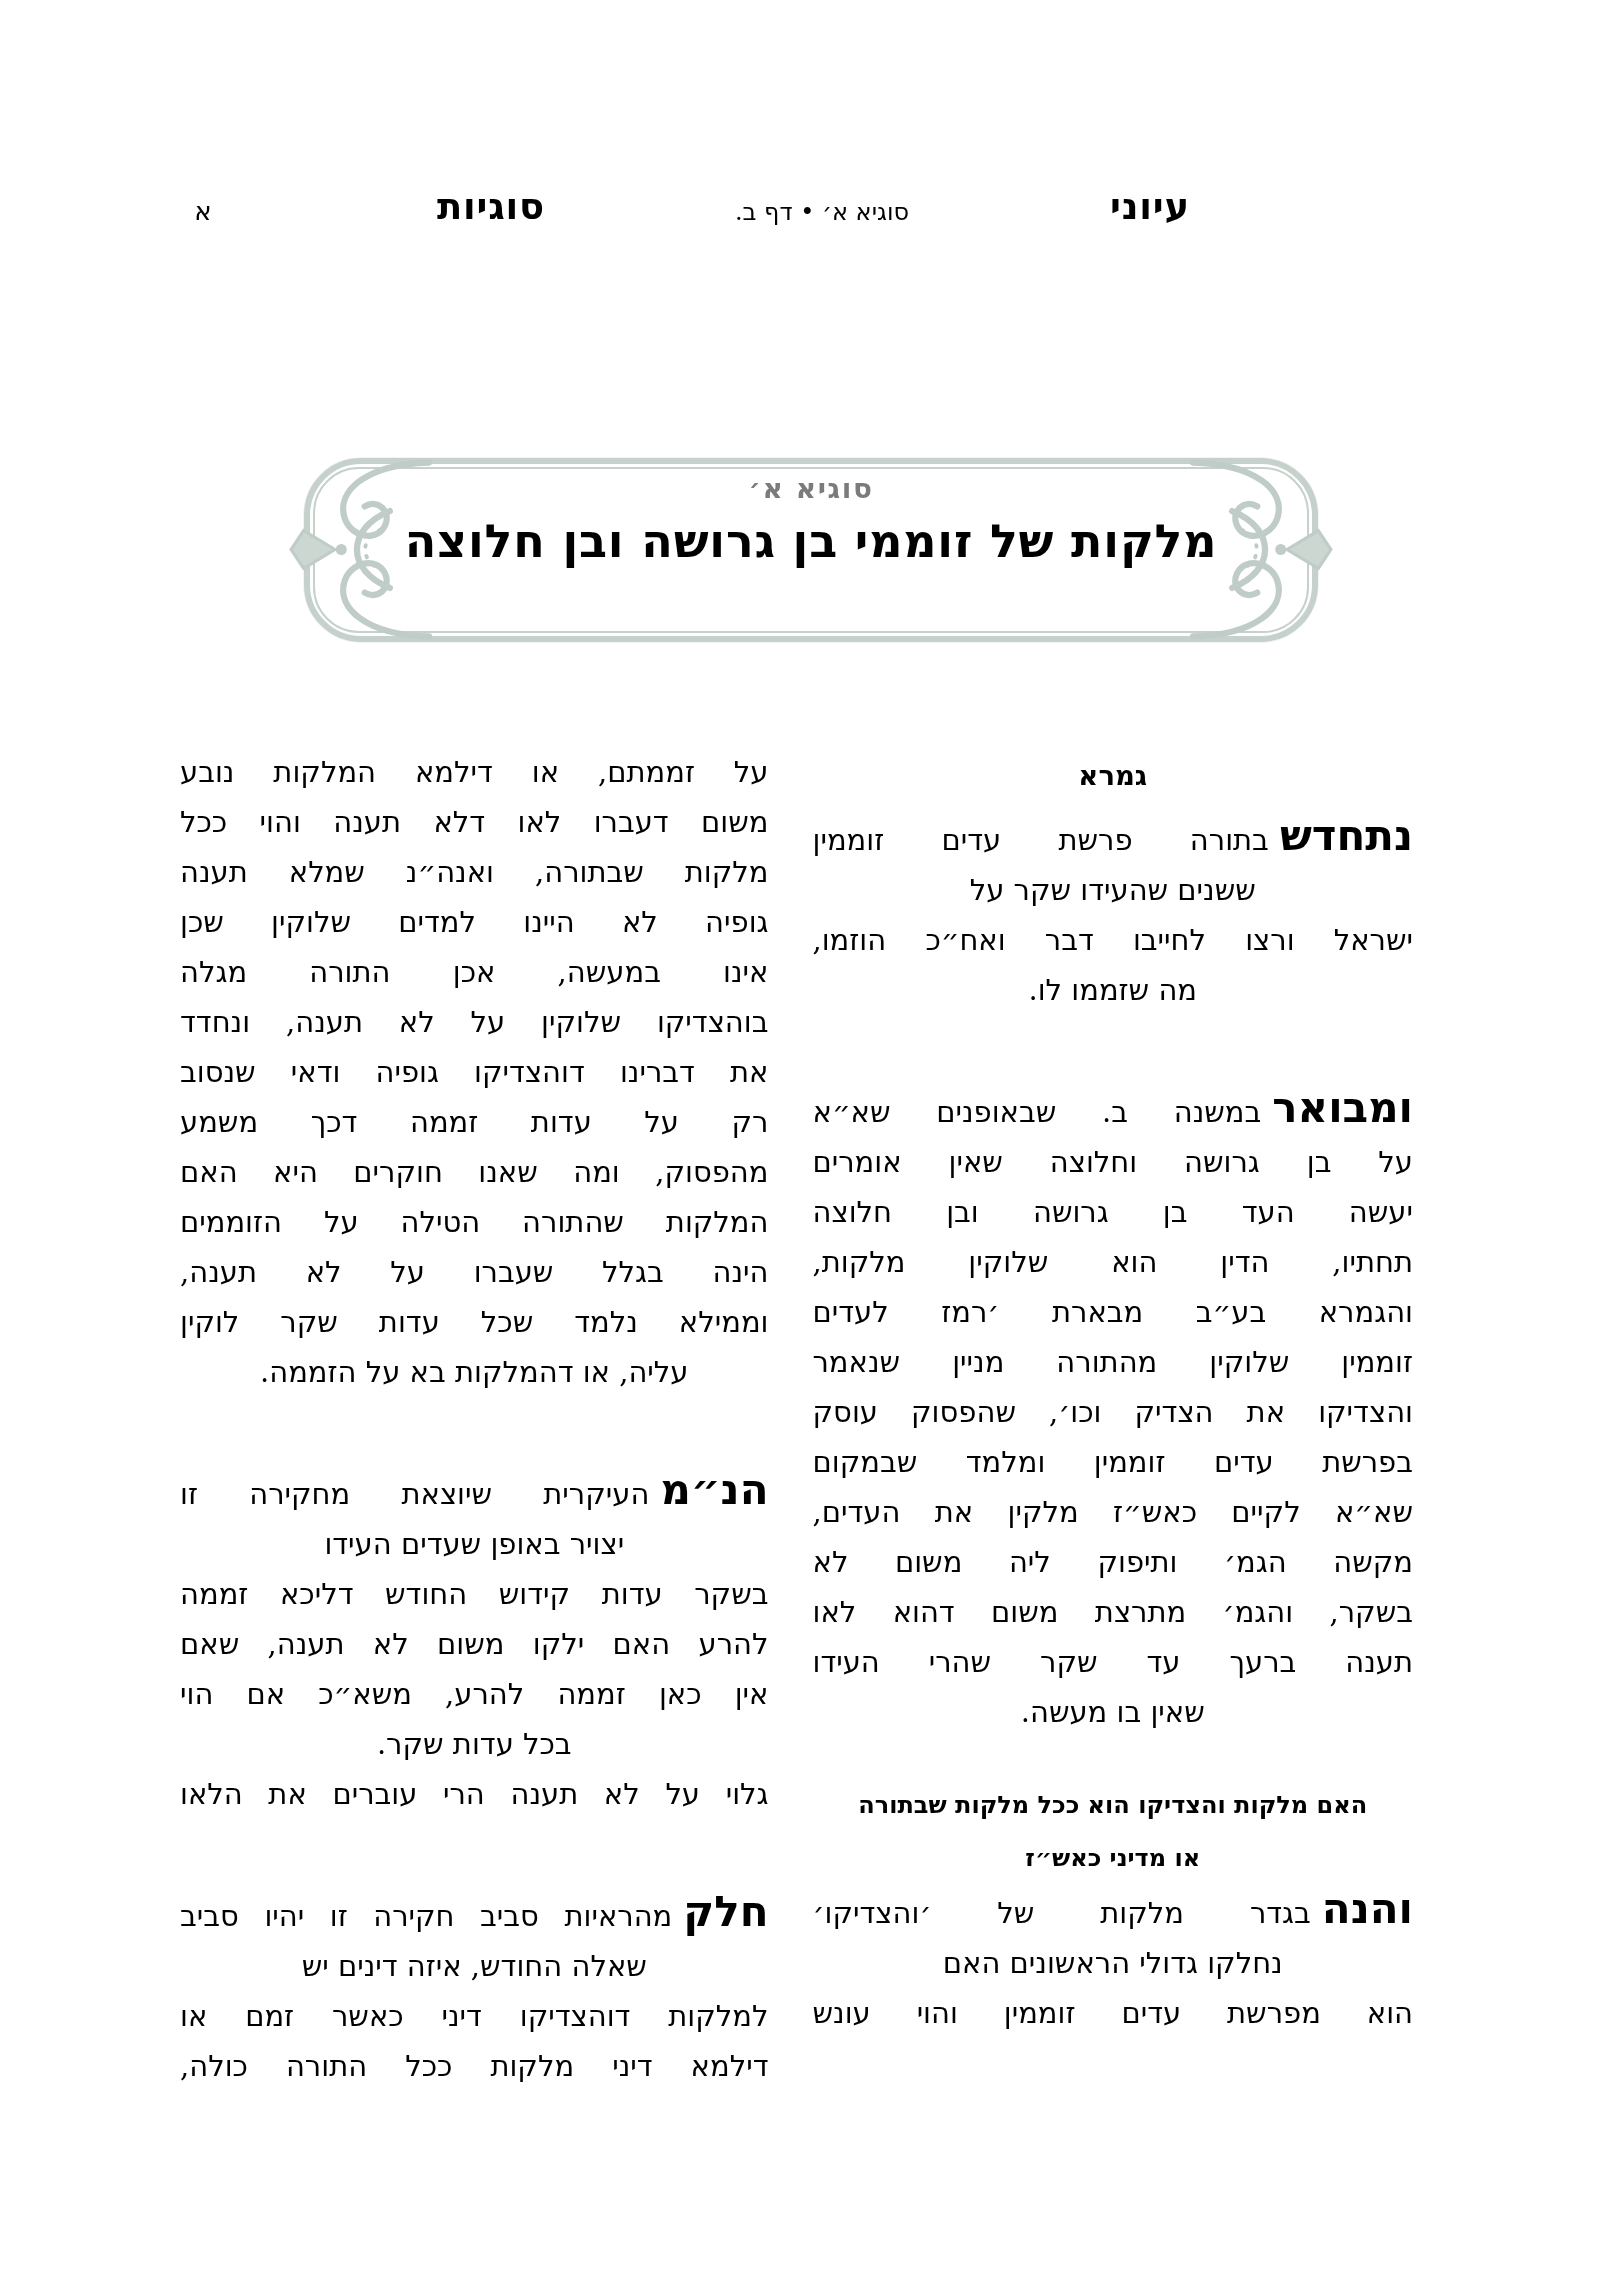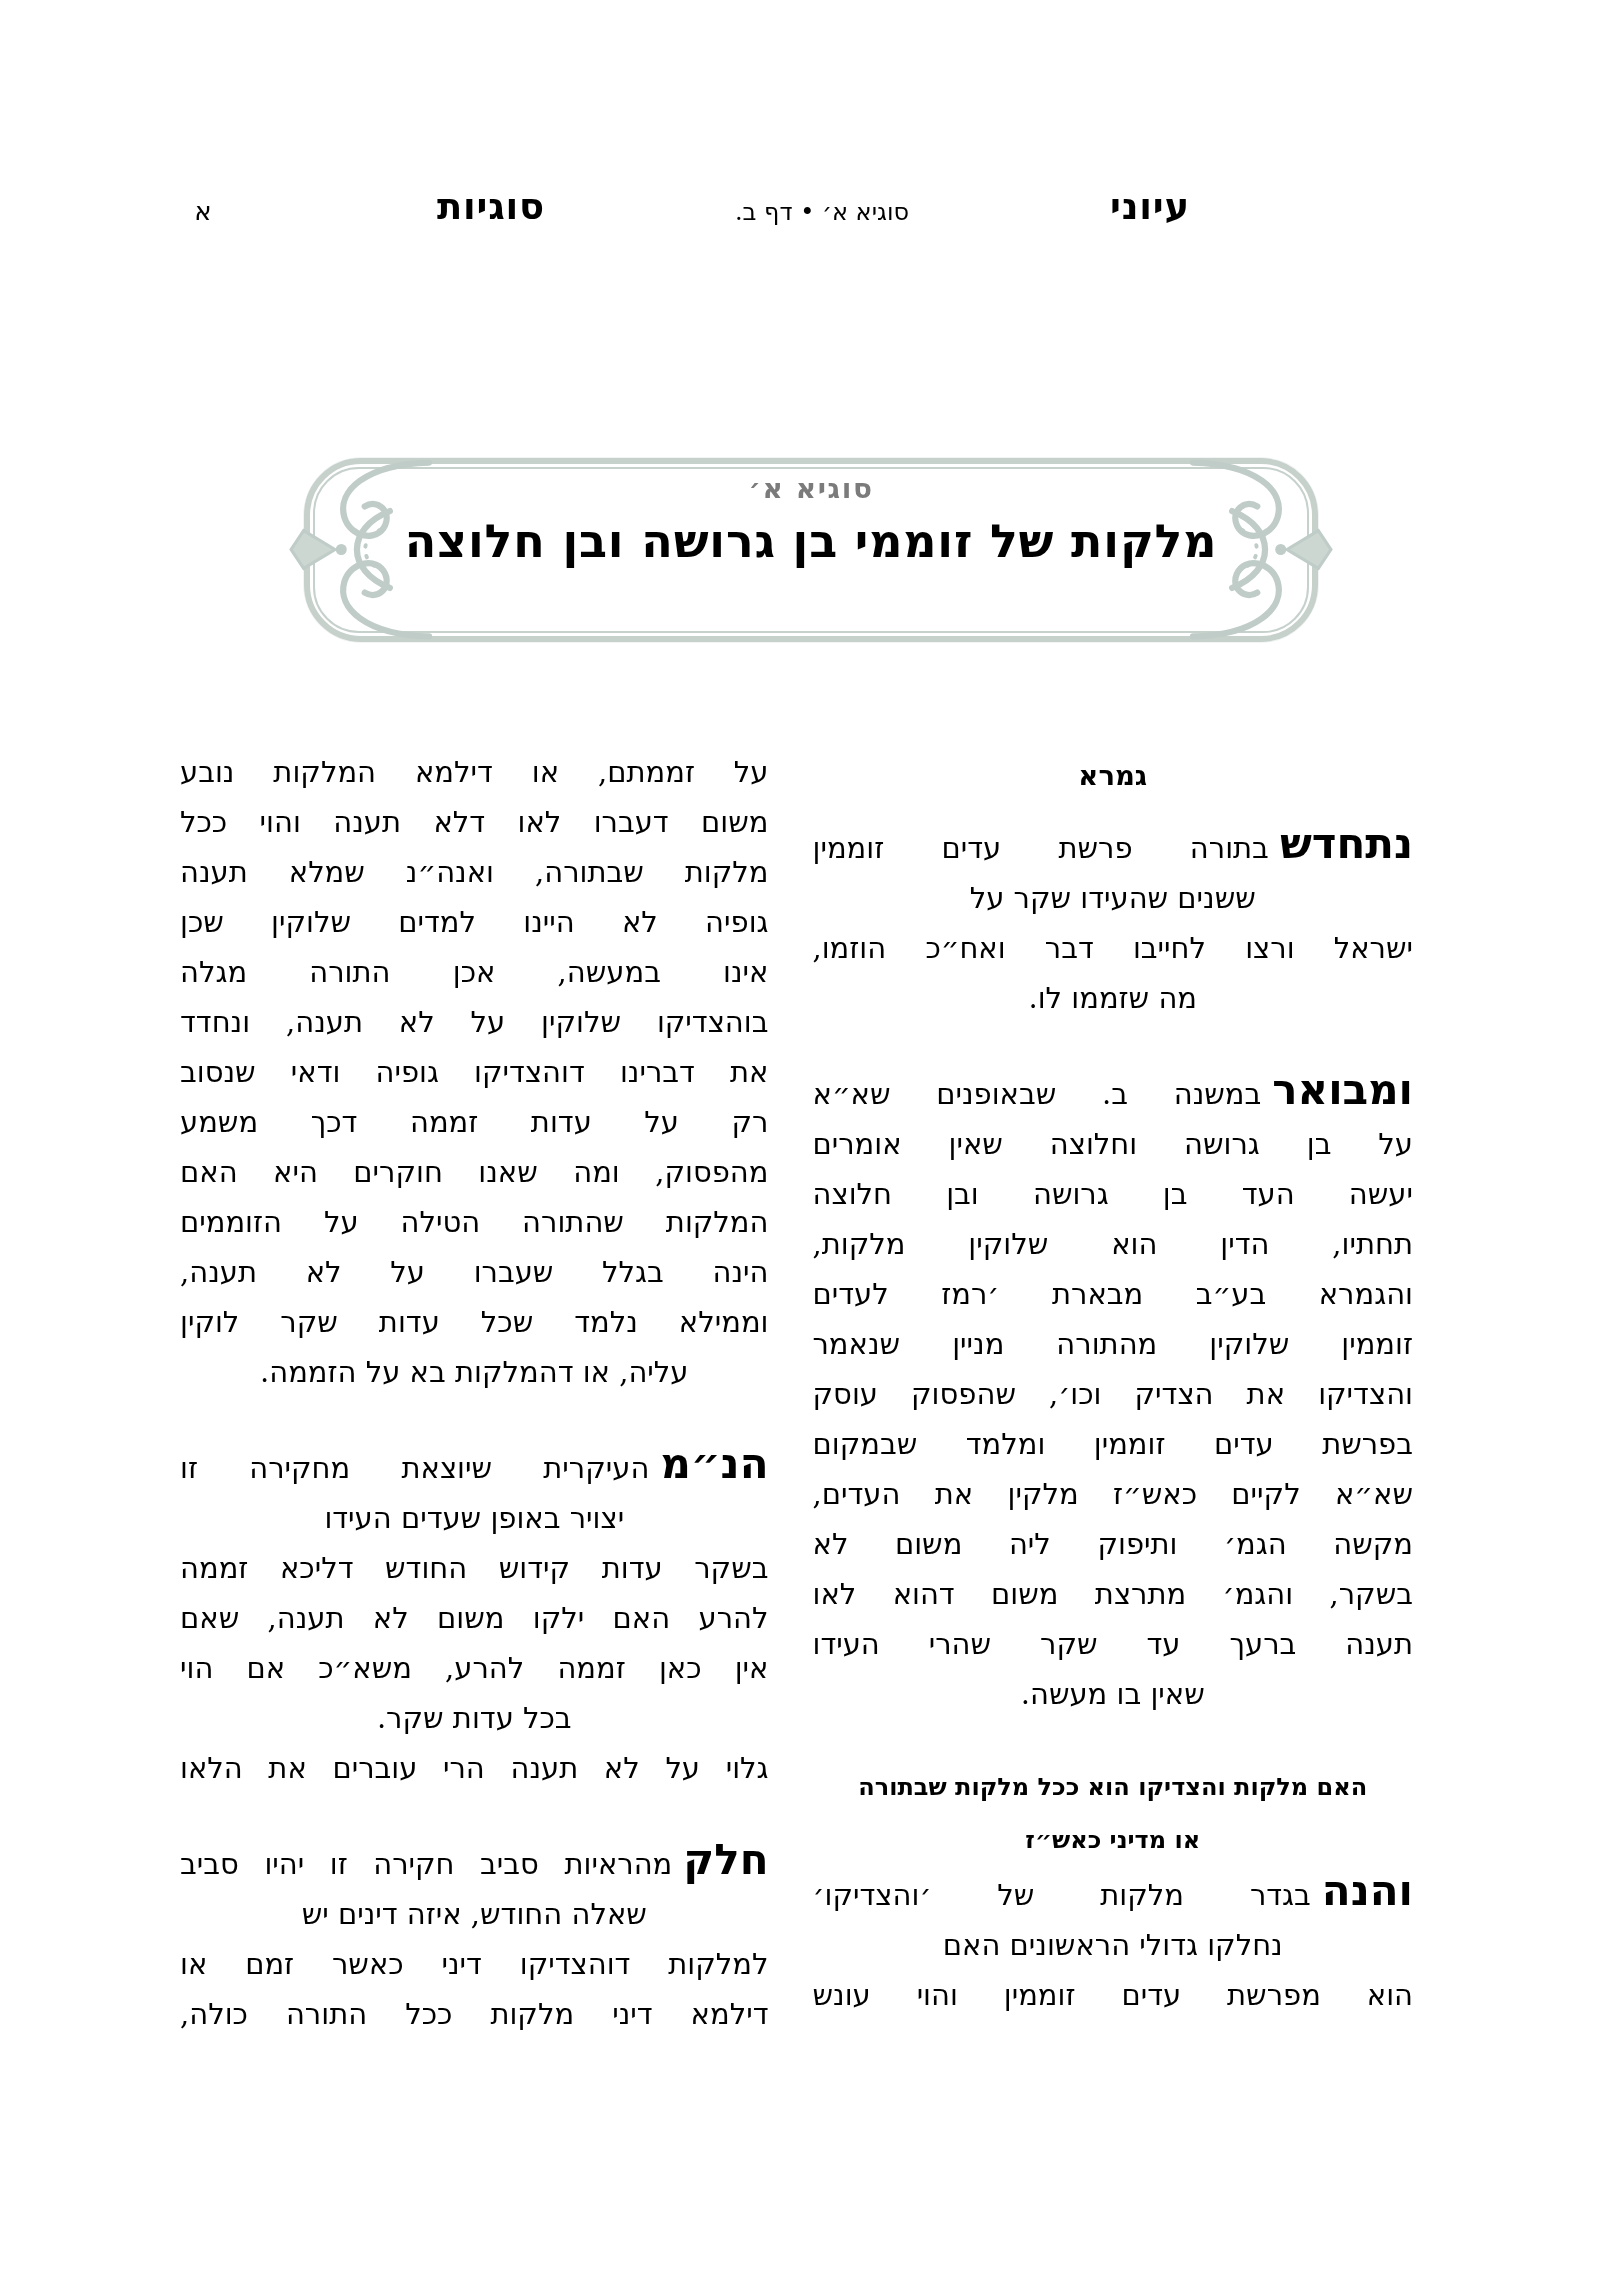--- a/index.html
+++ b/index.html
@@ -51,24 +51,24 @@
   }
   .col{font-size:29px;line-height:50px;}
   .col-right{width:601px;}
   .col-left{width:589px;}
   .heading{
     text-align:center;font-weight:bold;font-size:27.5px;line-height:57px;
   }
   .line{text-align:justify;text-align-last:justify;}
   .line.center{text-align:center;text-align-last:center;}
   .lead{font-weight:bold;font-size:42px;margin-inline-end:11px;}
-  .para + .para{margin-top:42px;}
+  .para + .para{margin-top:68px;}
   .para + .subhead{margin-top:41px;}
   .subhead + .para{margin-top:0;}
-  .heading + .para{margin-top:15px;}
+  .heading + .para{margin-top:7px;}
   .subhead .line{
     text-align:center;text-align-last:center;
     font-weight:bold;font-size:24px;line-height:53px;
   }
 </style>
 </head>
 <body>
 
 <div class="page">
 

